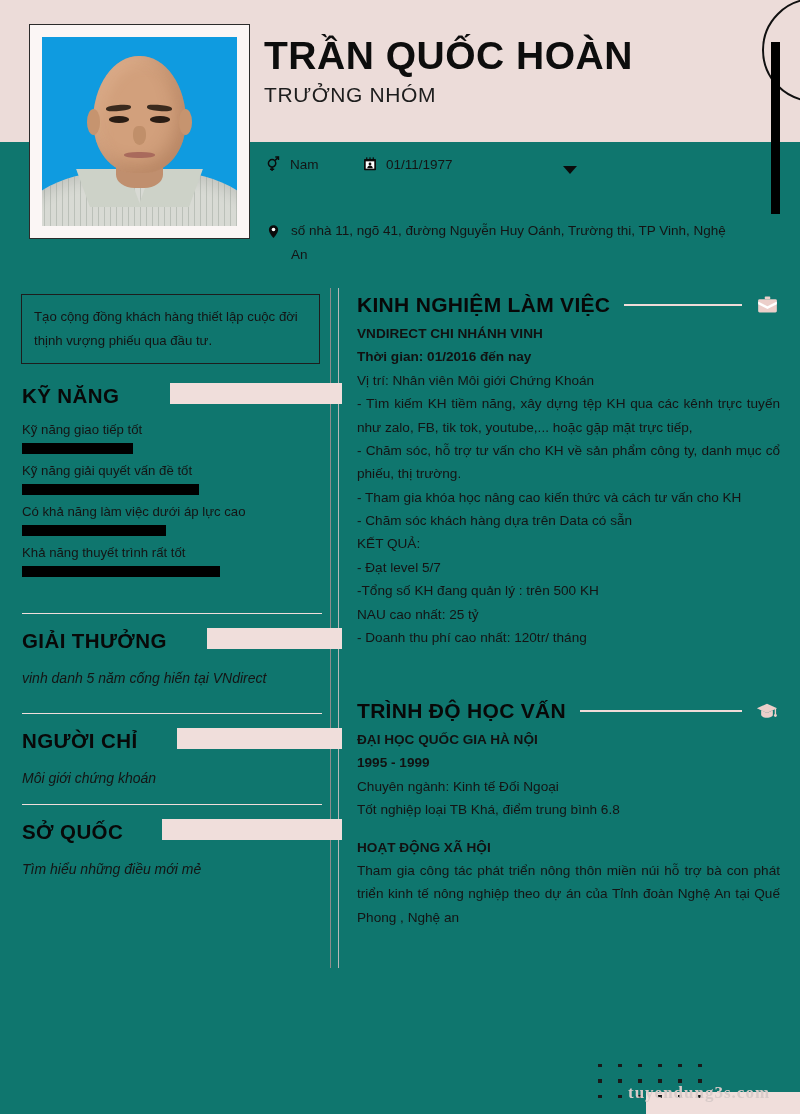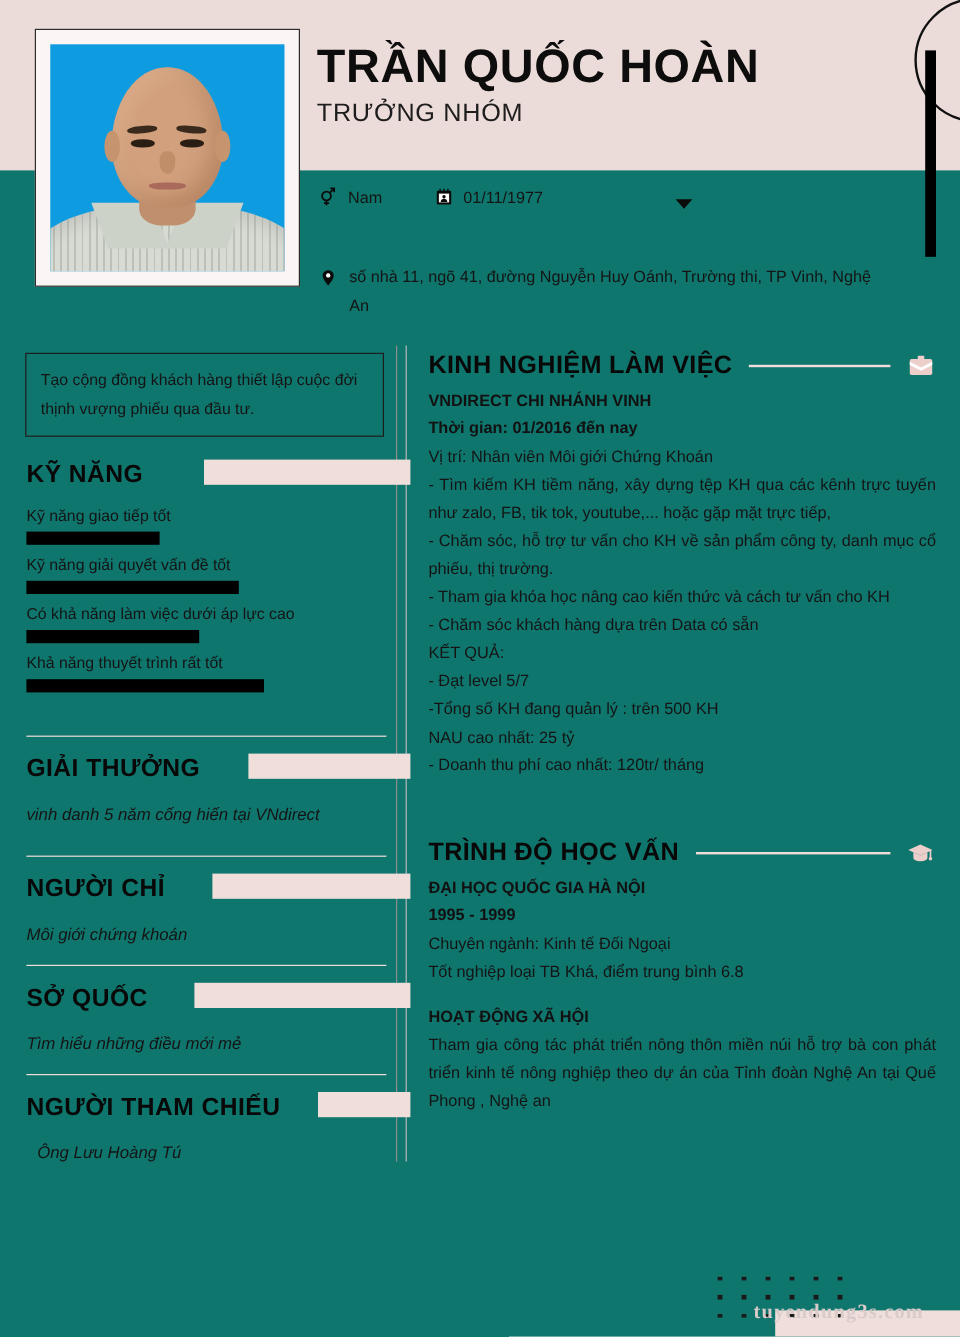--- a/index.html
+++ b/index.html
@@ -472,28 +472,20 @@
 
   <div class="lcol" style="top:804px">
     <div class="sec-rule"></div>
     <div class="sec-head" style="margin-top:10px">
       <span class="hl" style="left:140px;width:180px"></span>
       <span class="ttl">SỞ QUỐC</span>
     </div>
     <div class="item-text">Tìm hiểu những điều mới mẻ</div>
   </div>
 
-  <div class="lcol" style="top:895px">
-    <div class="sec-rule"></div>
-    <div class="sec-head" style="margin-top:10px">
-      <span class="hl" style="left:243px;width:77px"></span>
-      <span class="ttl">NGƯỜI THAM CHIẾU</span>
-    </div>
-    <div class="item-text indent">Ông Lưu Hoàng Tú</div>
-  </div>
 
   <div class="rcol" style="top:288px">
     <div class="rsec-head">
       <span class="rsec-title">KINH NGHIỆM LÀM VIỆC</span>
       <span class="rsec-line"></span>
       <span class="rsec-icon">
         <svg width="25" height="22" viewBox="0 0 24 24" fill="#eccfca">
           <rect x="9" y="2.6" width="6" height="3.2" rx="0.8"></rect>
           <rect x="1.8" y="5.6" width="20.4" height="14.6" rx="1.6"></rect>
           <path d="M1.8 8.2 L12 13.4 L22.2 8.2 L22.2 11.2 L12 16.3 L1.8 11.2 Z" fill="#ffffff"></path>

